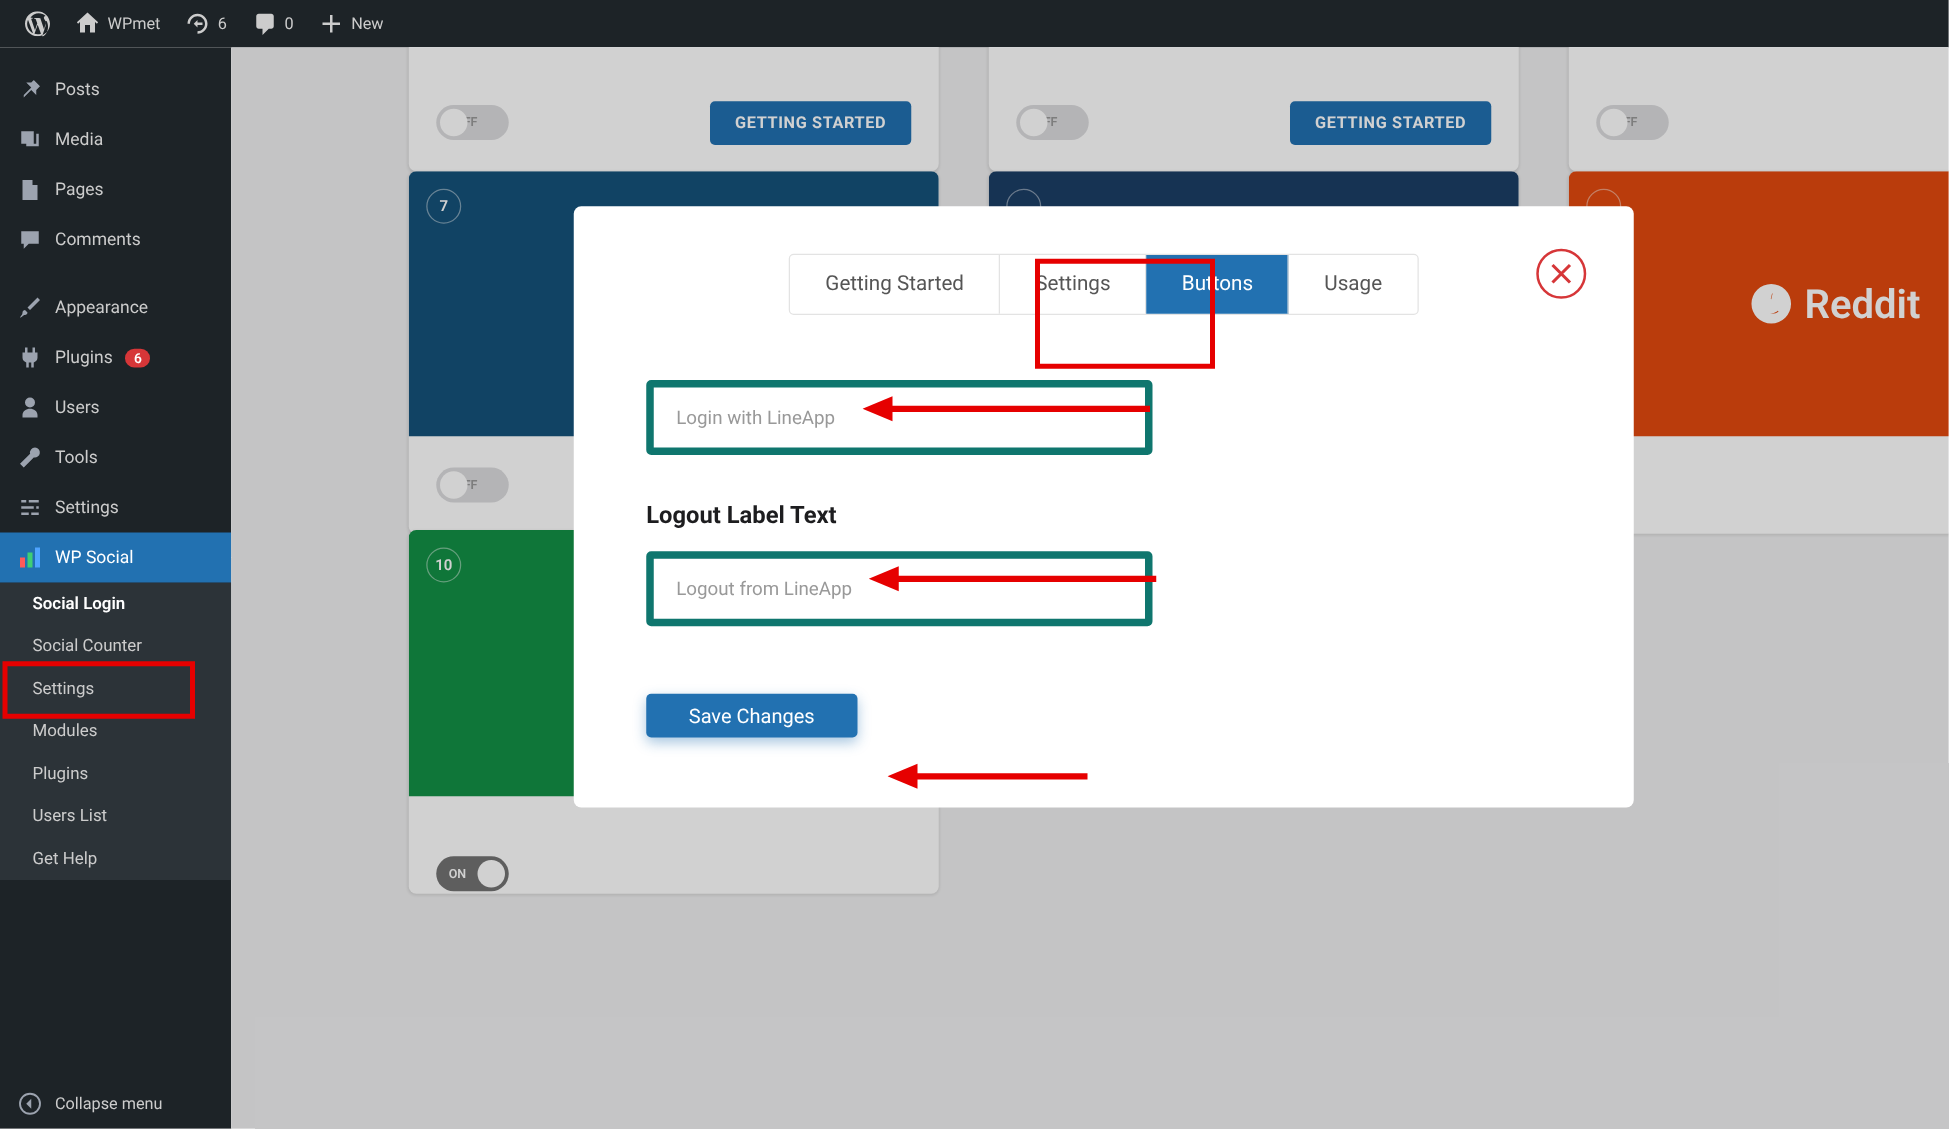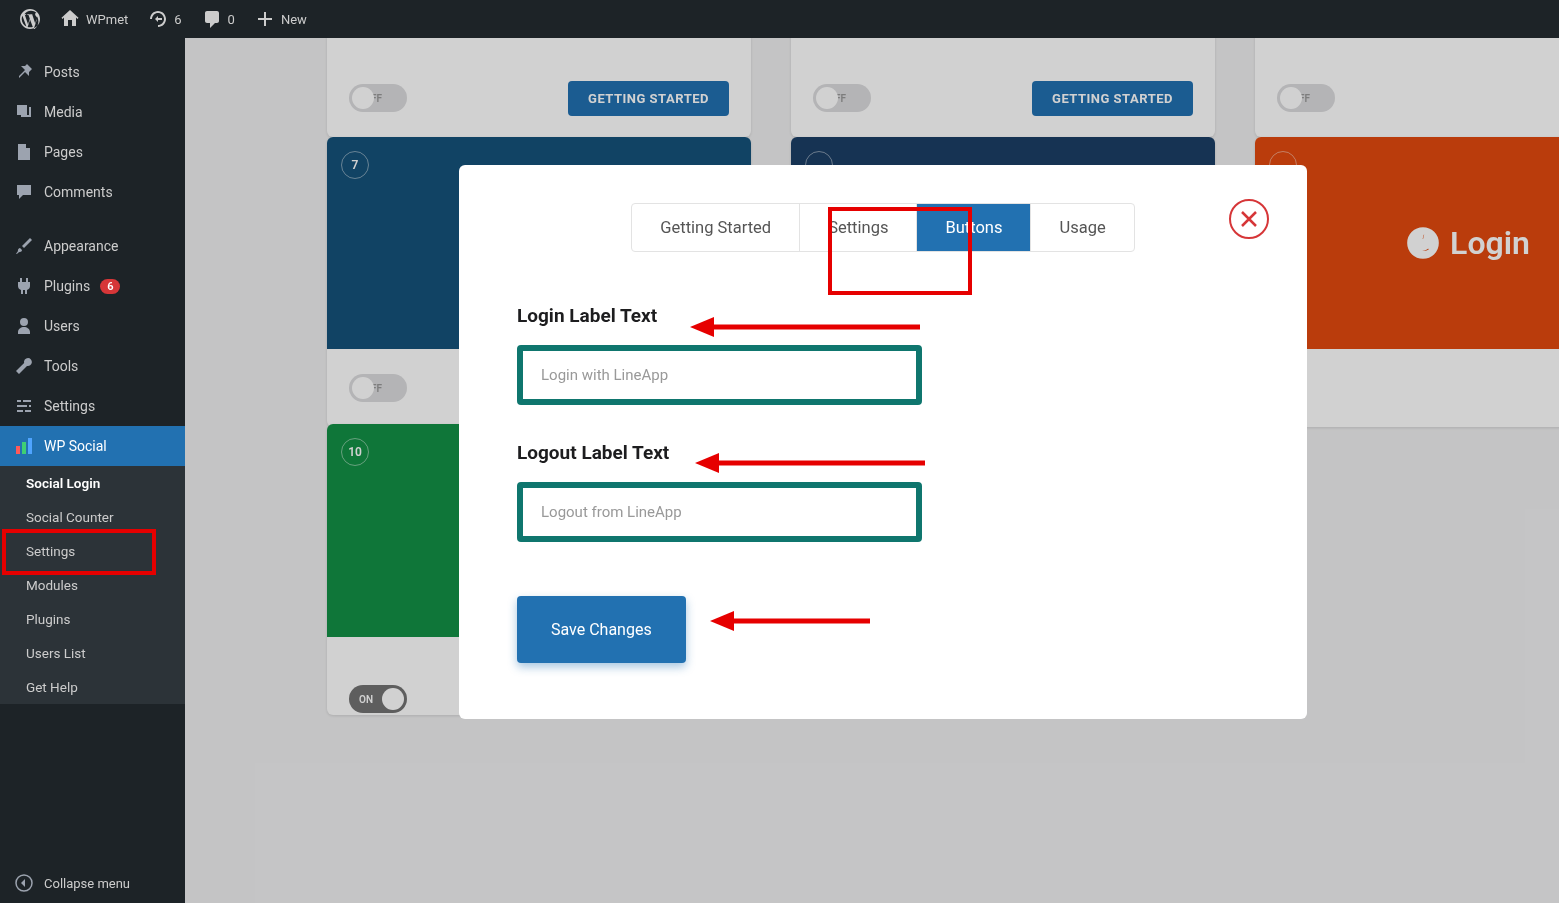--- a/index.html
+++ b/index.html
@@ -44,21 +44,21 @@
 
 .modal { position: absolute; z-index: 10; left: 459px; top: 165px; width: 848px; background: #fff; border-radius: 6px; padding: 38px 58px 56px; }
 .modal .close { position: absolute; top: 34px; right: 38px; width: 40px; height: 40px; border: 2px solid #d63638; border-radius: 50%; display: flex; align-items: center; justify-content: center; cursor: pointer; color: #d63638; font-size: 22px; }
 .modal .tabs { display: flex; border: 1px solid #e3e3e3; border-radius: 4px; width: fit-content; margin: 0 auto 52px; }
 .modal .tab { padding: 14px 28px; font-size: 16.5px; color: #555; cursor: pointer; border-right: 1px solid #e3e3e3; }
 .modal .tab:last-child { border-right: none; }
 .modal .tab.active { background: #2271b1; color: #fff; }
 .modal h3 { font-size: 19px; font-weight: 700; color: #1d1d1f; margin-bottom: 18px; }
 .modal input[type=text] { width: 405px; padding: 15px 18px; border: 6px solid #0f766e; border-radius: 4px; font-size: 15px; color: #333; margin-bottom: 36px; }
 .modal input[type=text]::placeholder { color: #999; }
-.modal .save-btn { background: #2271b1; color: #fff; border: none; padding: 24px 34px; font-size: 16px; border-radius: 4px; cursor: pointer; margin-top: 18px; box-shadow: 0 4px 10px rgba(34,113,177,0.4); }
+.modal .save-btn { background: #2271b1; color: #fff; border: none; padding: 8px 34px; font-size: 16px; border-radius: 4px; cursor: pointer; margin-top: 18px; box-shadow: 0 4px 10px rgba(34,113,177,0.4); }
 
 
 .red-box { position: absolute; border: 4px solid #e60000; z-index: 20; pointer-events: none; }
 .arrow { position: absolute; z-index: 20; pointer-events: none; }
 .arrow line { stroke: #e60000; stroke-width: 5; }
 .arrow polygon { fill: #e60000; }
 
 .float-label { position: absolute; z-index: 7; left: 1030px; top: 290px; font-size: 44px; font-weight: 600; color: rgba(255,255,255,0.6); pointer-events: none; }
 </style>
 </head>
@@ -248,21 +248,21 @@
           <span class="num"></span>
         </div>
       <div class="card-bottom"></div>
     </div>
     <div class="card">
       <div class="card-top" style="background:#e34a0f; height:212px">
         <span class="num"></span>
         <svg width="38" height="38" viewBox="0 0 24 24" fill="#fff" style="margin-right:8px">
             <path d="M12 2a10 10 0 100 20 10 10 0 000-20zm6 10a1.5 1.5 0 00-2.6-1c-1-.7-2.3-1.1-3.7-1.2l.7-3 2.1.5a1 1 0 101-.9l-2.6-.6-.9 3.9c-1.5 0-2.9.5-3.9 1.2a1.5 1.5 0 10-1.7 2.4c0 2 2.3 3.7 5 3.7s5-1.7 5-3.7l.1-.1A1.5 1.5 0 0018 12zm-8 .5a1 1 0 110 2 1 1 0 010-2zm4 0a1 1 0 110 2 1 1 0 010-2zm-4.3 3c.8.6 1.8.9 2.8.9s2-.3 2.8-.9l.4.4c-.9.8-2 1.1-3.2 1.1s-2.3-.3-3.2-1.1l.4-.4z"></path>
           </svg>
-        <span>Login</span>
+        <span>Reddit</span>
       </div>
       <div class="card-bottom"></div>
     </div>
   </div>
 
   <div class="card-row" style="left:142px; top:386px">
     <div class="card">
       <div class="card-top" style="background:#139146; height:213px">
           <span class="num">10</span>
         </div>
@@ -284,21 +284,20 @@
     <svg width="18" height="18" viewBox="0 0 18 18">
         <path d="M2 2l14 14M16 2L2 16" stroke="#d63638" stroke-width="2.5" fill="none"></path>
       </svg>
   </div>
   <div class="tabs">
     <div class="tab">Getting Started</div>
     <div class="tab">Settings</div>
     <div class="tab active">Buttons</div>
     <div class="tab">Usage</div>
   </div>
-  <h3>Login Label Text</h3>
   <input type="text" placeholder="Login with LineApp" style="">
   <h3>Logout Label Text</h3>
   <input type="text" placeholder="Logout from LineApp" style="">
   <br>
   <button class="save-btn">Save Changes</button>
 </div>
 
 <div class="red-box" style="left:828px; top:207px; width:144px; height:88px;"></div>
 <div class="red-box" style="left:2px; top:529px; width:154px; height:46px;"></div>
 

